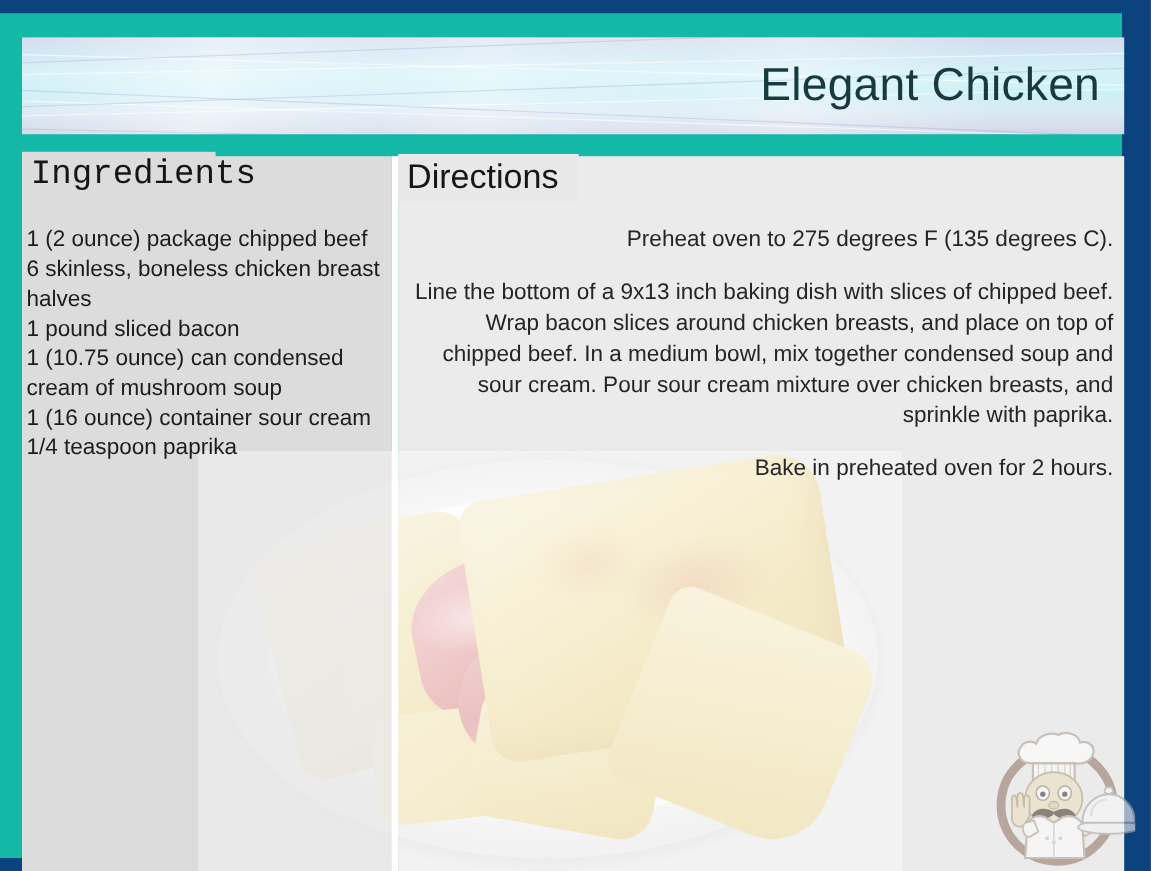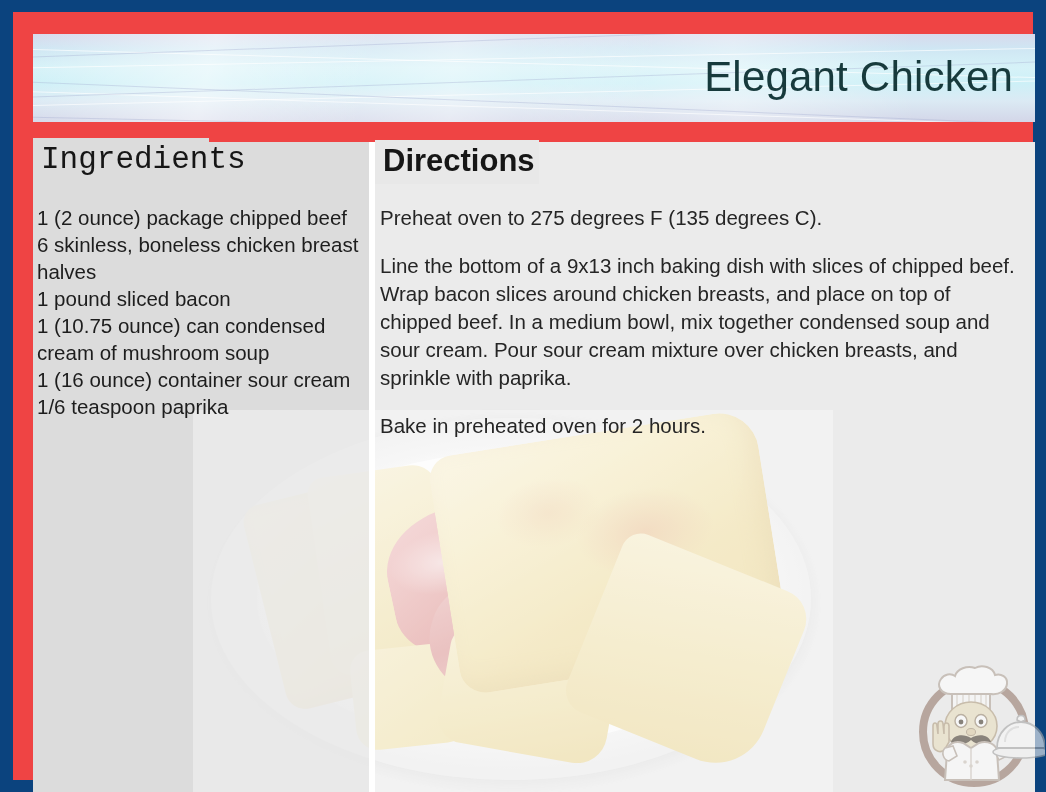--- a/index.html
+++ b/index.html
@@ -12,23 +12,23 @@
   }
 
   
   #card {
     position:relative;
     width:1046px; height:792px;
     background:#0b437e;
   }
   #card-inner {
     position:absolute;
-    left:13px; top:12px;
+    left:0; top:12px;
     width:1020px; height:768px;
-    background:#ef4444;
+    background:#14b8a6;
   }
 
   
   #banner {
     position:absolute;
     left:20px; top:22px;
     width:1002px; height:88px;
     background:
       linear-gradient(104deg, rgba(255,255,255,0) 0%, rgba(255,255,255,.55) 18%, rgba(255,255,255,0) 34%),
       linear-gradient(96deg,  rgba(255,255,255,0) 20%, rgba(255,255,255,.45) 42%, rgba(255,255,255,0) 62%),
@@ -91,21 +91,20 @@
     color:#161616;
     white-space:nowrap;
     font-family:Liberation Mono, monospace;
   }
   #directions-tab {
     position:absolute;
     left:362px; top:128px;
     width:164px; height:44px;
     background:#e8e8e8;
     z-index:6;
-    font-weight:bold;
   }
   #directions-tab .tab-label {
     position:absolute;
     left:8px; top:50%;
     transform:translateY(-52%);
     font-size:31px;
     color:#161616;
     white-space:nowrap;
   }
 
@@ -122,21 +121,21 @@
   }
   #directions-body {
     position:absolute;
     left:367px; top:192px;
     width:645px;
     z-index:5;
     font-size:20.5px;
     line-height:28px;
     color:#252525;
   }
-  #directions-body p { margin:0 0 20px 0; }
+  #directions-body p { margin:0 0 20px 0;text-align:right; }
   #directions-body p:last-child { margin-bottom:16px; }
 
   
   #food-photo {
     position:absolute;
     left:180px; top:398px;
     width:640px; height:382px;
     z-index:2;
     pointer-events:none;
   }
@@ -288,21 +287,21 @@
     </div>
     <div id="directions-tab">
       <div class="tab-label">Directions</div>
     </div>
 
     <div id="ingredients-list">1 (2 ounce) package chipped beef
 6 skinless, boneless chicken breast halves
 1 pound sliced bacon
 1 (10.75 ounce) can  condensed cream of mushroom soup
 1 (16 ounce) container sour cream
-1/6 teaspoon paprika</div>
+1/4 teaspoon paprika</div>
 
     <div id="directions-body">
       <p>Preheat oven to 275 degrees F (135 degrees C).</p>
       <p>Line the bottom of a 9x13 inch baking dish with slices of chipped beef. Wrap bacon slices around chicken breasts, and place on top of chipped beef. In a medium bowl, mix together condensed soup and sour cream. Pour sour cream mixture over chicken breasts, and sprinkle with paprika.</p>
       <p>Bake in preheated oven for 2 hours.</p>
     </div>
 
     <svg id="chef-logo" viewBox="0 0 134 140">
 
       <circle cx="63" cy="84" r="51" fill="none" stroke="#8a6a5a" stroke-width="8" opacity=".85"></circle>

